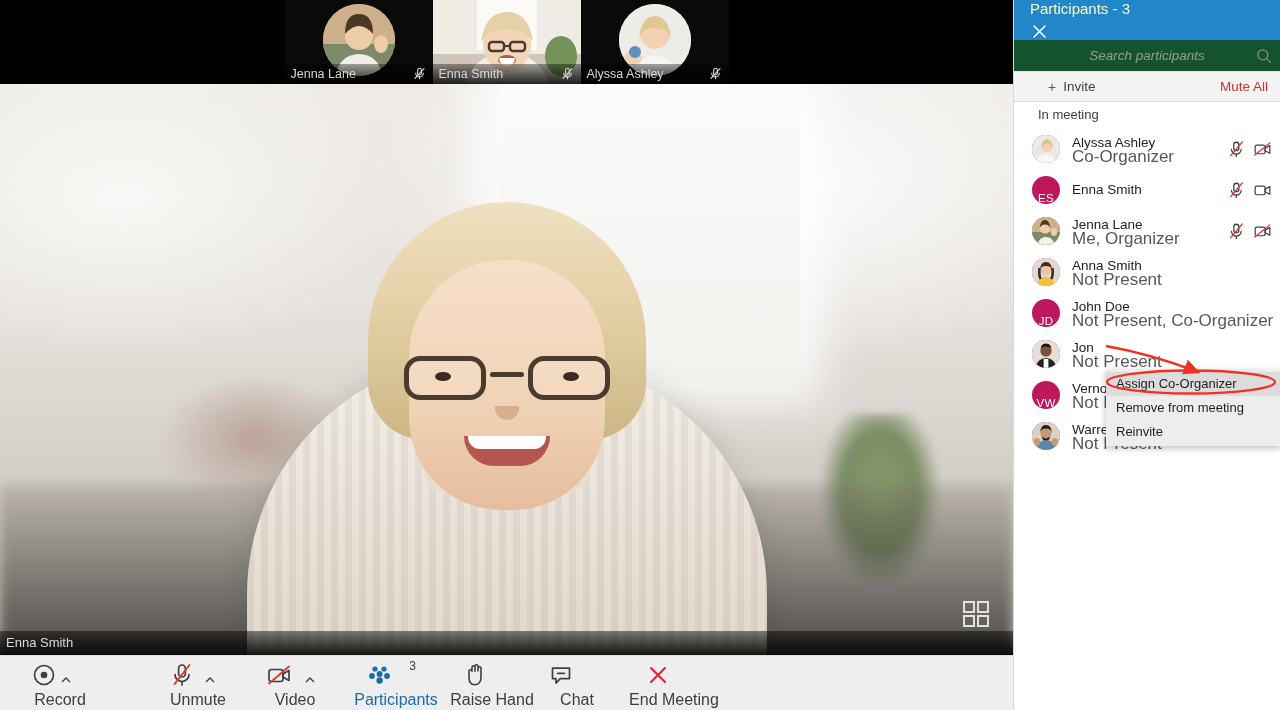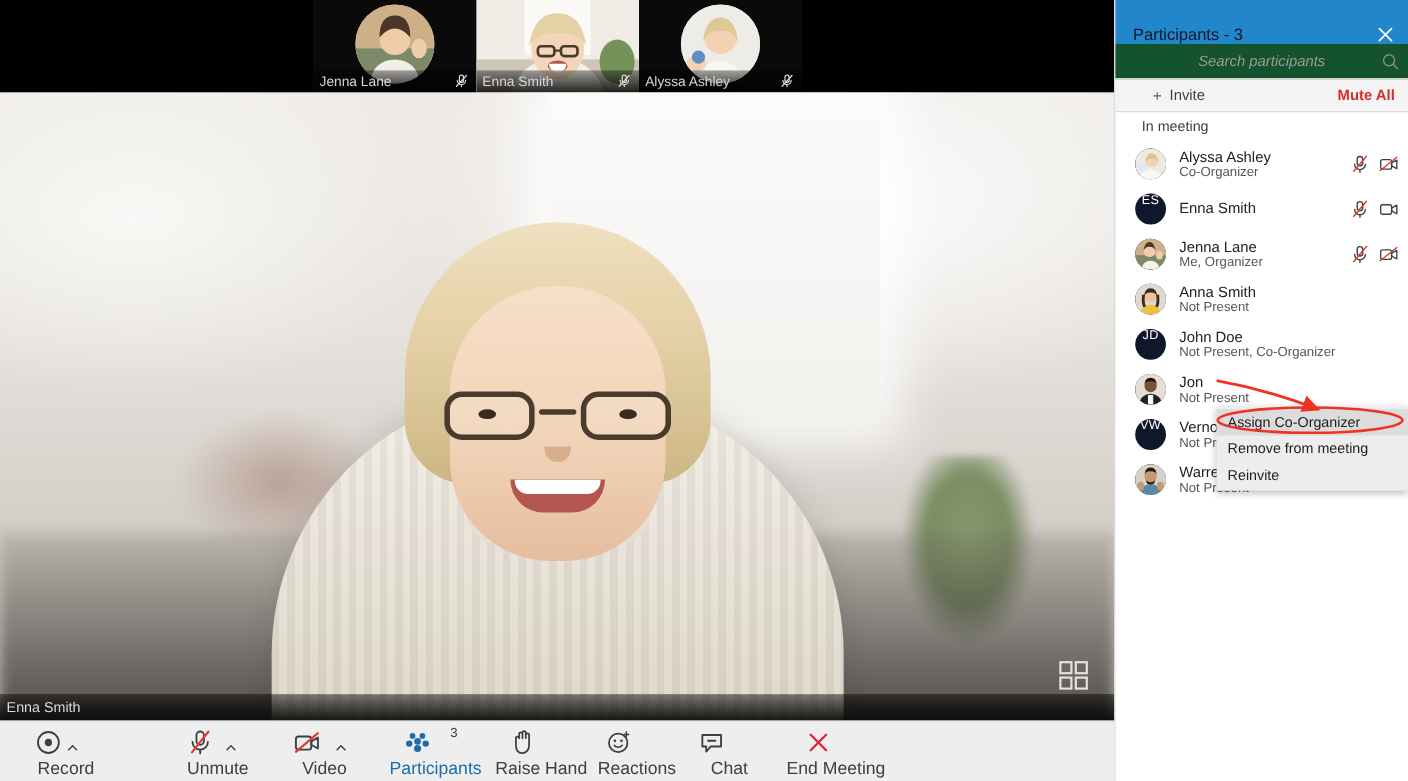--- a/index.html
+++ b/index.html
@@ -187,23 +187,24 @@
     position:absolute; font-size:12px; color:#3c4043;
   }
   .tb-item.active .tb-lbl { color:#1b6ca8; }
 
   
   #panel {
     position:absolute; left:1013px; top:0; width:267px; height:710px;
     background:#fff; border-left:1px solid #d8d8d8;
   }
   #panel-header {
-    height:40px; background:#2287ca; color:#0f172a;
-    display:flex; align-items:flex-end; justify-content:space-between;
+    height:40px; background:#2287ca; color:#fef9c3;
+    display:flex; align-items:flex-start; justify-content:space-between;
     padding:0 12px 0 16px;
+    flex-direction:column;
   }
   #panel-title { font-size:15px; }
   #panel-close { cursor:pointer; width:18px; height:18px; display:flex; align-items:center; justify-content:center; }
 
   #search-row {
     height:32px; display:flex; align-items:center; justify-content:center;
     position:relative; background:#14532d; border-bottom:1px solid #e6e6e6;
   }
   #search-input {
     width:100%; height:100%; border:0; outline:0; text-align:center;
@@ -213,41 +214,41 @@
   #search-input::placeholder { color:#9a9a9a; font-style:italic; }
   #search-icon { position:absolute; right:8px; top:8px; width:16px; height:16px; }
 
   #action-row {
     height:30px; background:#f4f4f4; border-bottom:1px solid #dcdcdc;
     display:flex; align-items:center; justify-content:space-between;
     padding:0 12px 0 34px;
   }
   #invite-btn { display:flex; align-items:center; gap:7px; cursor:pointer; font-size:13.5px; color:#3c4043; }
   #invite-plus { font-size:14px; color:#5a5a5a; line-height:1; }
-  #mute-all { color:#d32f2f; font-size:13.5px; cursor:pointer;font-weight:bold; }
+  #mute-all { color:#d32f2f; font-size:13.5px; cursor:pointer; }
 
   #section-label {
     height:26px; line-height:26px; padding-left:24px;
     font-size:13px; color:#3c4043;
   }
 
   .prow {
     height:41px; display:flex; align-items:center; padding:0 8px 0 18px;
     position:relative;
   }
   .pavatar {
     width:28px; height:28px; border-radius:50%; flex:0 0 auto;
     overflow:hidden; position:relative; margin-right:12px;
-    background:#0f172a;
-    display:flex; align-items:flex-start; justify-content:center;
+    background:#be185d;
+    display:flex; align-items:flex-end; justify-content:center;
   }
   .pinitials { color:#fff; font-size:11.5px; letter-spacing:.3px; }
   .pinfo { flex:1 1 auto; min-width:0; }
   .pname { font-size:13.5px; color:#222; line-height:15px; white-space:nowrap; }
-  .psub { font-size:12px; color:#575757; line-height:13px; white-space:nowrap; }
+  .psub { font-size:17px; color:#575757; line-height:13px; white-space:nowrap; }
   .picons { display:flex; gap:8px; align-items:center; flex:0 0 auto; }
   .picons svg { cursor:pointer; }
 
   
   #ctx-menu {
     position:absolute; left:92px; top:370px; width:175px;
     background:#ededed; box-shadow:0 2px 7px rgba(0,0,0,.28);
     z-index:30; font-size:13px; color:#1d1d1d;
     padding:2px 0;
   }
@@ -459,32 +460,20 @@
 
     <div class="tb-item" style="width:88px;margin-left:6px">
       <div class="tb-ico">
         <svg width="22" height="24" viewBox="0 0 22 24">
           <path d="M4 14.5V8.2a1.5 1.5 0 0 1 3 0V4.2a1.5 1.5 0 0 1 3 0v4V3.2a1.5 1.5 0 0 1 3 0V8V5.2a1.5 1.5 0 0 1 3 0v9.3c0 4.2-2.6 7.2-6.4 7.2C5.9 21.7 4 18.8 4 14.5z" fill="none" stroke="#3c4043" stroke-width="1.6" stroke-linejoin="round"></path>
         </svg>
       </div>
       <div class="tb-lbl">Raise Hand</div>
     </div>
 
-    <div class="tb-item" style="width:86px;margin-left:0px">
-      <div class="tb-ico">
-        <svg width="24" height="24" viewBox="0 0 24 24">
-          <circle cx="11" cy="12.4" r="8.4" fill="none" stroke="#3c4043" stroke-width="1.6"></circle>
-          <circle cx="8" cy="10.5" r="1.2" fill="#3c4043"></circle>
-          <circle cx="14" cy="10.5" r="1.2" fill="#3c4043"></circle>
-          <path d="M7.4 14.6a4.6 4.6 0 0 0 7.2 0" fill="none" stroke="#3c4043" stroke-width="1.5" stroke-linecap="round"></path>
-          <path d="M18.4 2.6v4.2M16.3 4.7h4.2" stroke="#3c4043" stroke-width="1.5" stroke-linecap="round"></path>
-        </svg>
-      </div>
-      <div class="tb-lbl">Reactions</div>
-    </div>
 
     <div class="tb-item" style="width:62px;margin-left:10px">
       <div class="tb-ico">
         <svg width="24" height="22" viewBox="0 0 24 22">
           <path d="M3.5 4.2h17v10.4h-9.3L7 19.2v-4.6H3.5z" fill="none" stroke="#3c4043" stroke-width="1.7" stroke-linejoin="round"></path>
           <path d="M8.6 9.4h6.8" stroke="#3c4043" stroke-width="1.7" stroke-linecap="round"></path>
         </svg>
       </div>
       <div class="tb-lbl">Chat</div>
     </div>

